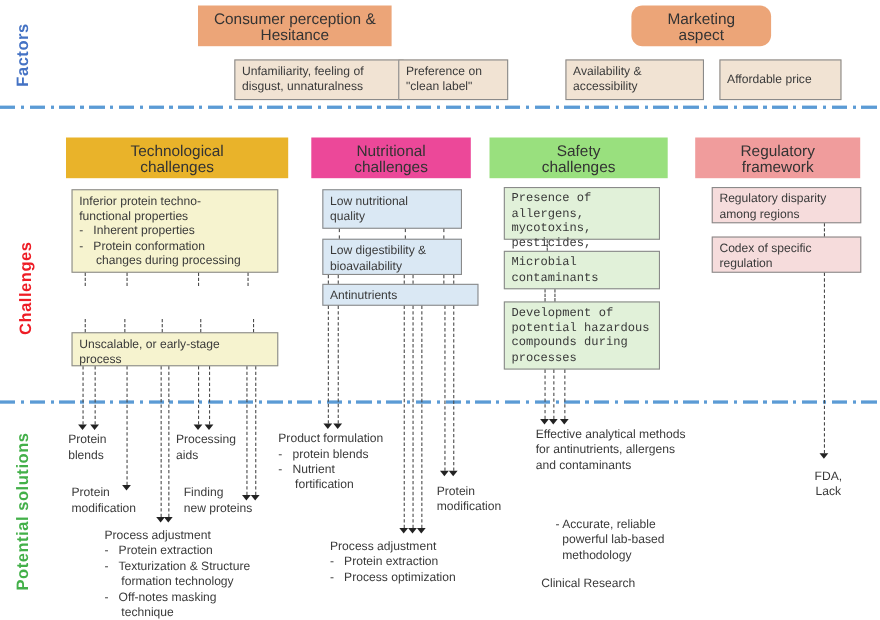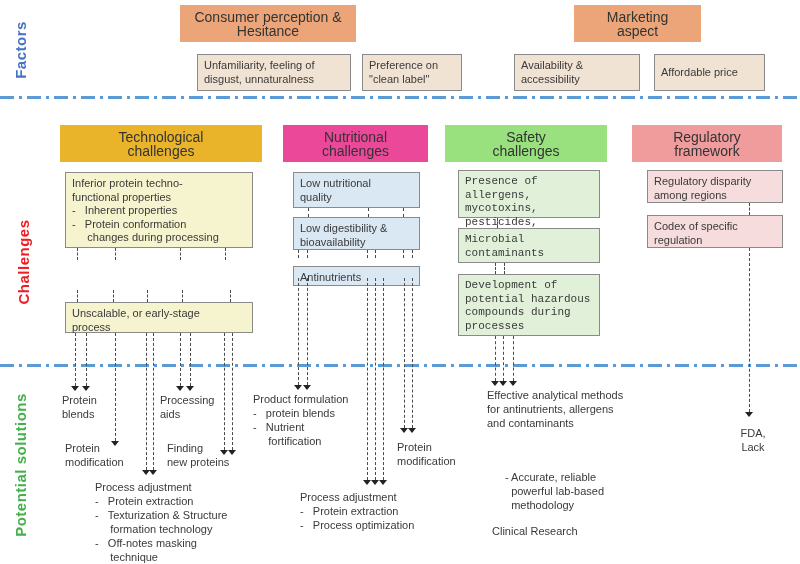--- a/index.html
+++ b/index.html
@@ -51,24 +51,24 @@
 
   <div class="rot lab-factors" style="left:-16px;top:40px;width:76px;height:20px;">Factors</div>
   <div class="rot lab-challenges" style="left:-25px;top:252px;width:100px;height:20px;">Challenges</div>
   <div class="rot lab-solutions" style="left:-53px;top:455px;width:150px;height:20px;">Potential solutions</div>
 
   <div class="divider" style="top:96px;"></div>
   <div class="divider" style="top:364px;"></div>
 
   <div class="hdr hdr-orange" style="left:180px;top:5px;width:176px;height:37px;">Consumer perception &amp;
 Hesitance</div>
-  <div class="hdr hdr-orange" style="left:574px;top:5px;width:127px;height:37px;">Marketing
+  <div class="hdr hdr-orange" style="left:574px;top:5px;width:127px;height:37px;border-radius:10px;">Marketing
 aspect</div>
 
-  <div class="cell cell-beige" style="left:197px;top:54px;width:154px;height:37px;">Unfamiliarity, feeling of
+  <div class="cell cell-beige" style="left:213px;top:54px;width:154px;height:37px;">Unfamiliarity, feeling of
 disgust, unnaturalness</div>
   <div class="cell cell-beige" style="left:362px;top:54px;width:100px;height:37px;">Preference on
 "clean label"</div>
   <div class="cell cell-beige" style="left:514px;top:54px;width:126px;height:37px;">Availability &amp;
 accessibility</div>
   <div class="cell cell-beige" style="left:654px;top:54px;width:111px;height:37px;">Affordable price</div>
 
   <div class="hdr hdr-gold" style="left:60px;top:125px;width:202px;height:37px;">Technological
 challenges</div>
   <div class="hdr hdr-blue" style="left:283px;top:125px;width:145px;height:37px;">Nutritional
@@ -83,21 +83,21 @@
 -   Inherent properties
 -   Protein conformation
      changes during processing</div>
   <div class="cell cell-yellow" style="left:65px;top:302px;width:188px;height:31px;">Unscalable, or early-stage
 process</div>
 
   <div class="cell cell-blue" style="left:293px;top:172px;width:127px;height:36px;">Low nutritional
 quality</div>
   <div class="cell cell-blue" style="left:293px;top:217px;width:127px;height:33px;">Low digestibility &amp;
 bioavailability</div>
-  <div class="cell cell-blue" style="left:293px;top:258px;width:127px;height:20px;margin-top:8px;">Antinutrients</div>
+  <div class="cell cell-blue" style="left:293px;top:258px;width:142px;height:20px;">Antinutrients</div>
 
   <div class="cell cell-green" style="left:458px;top:170px;width:142px;height:48px;">Presence of allergens,
 mycotoxins, pesticides,
 heavy metals</div>
   <div class="cell cell-green" style="left:458px;top:228px;width:142px;height:35px;">Microbial
 contaminants</div>
   <div class="cell cell-green" style="left:458px;top:274px;width:142px;height:62px;">Development of
 potential hazardous
 compounds during
 processes</div>

